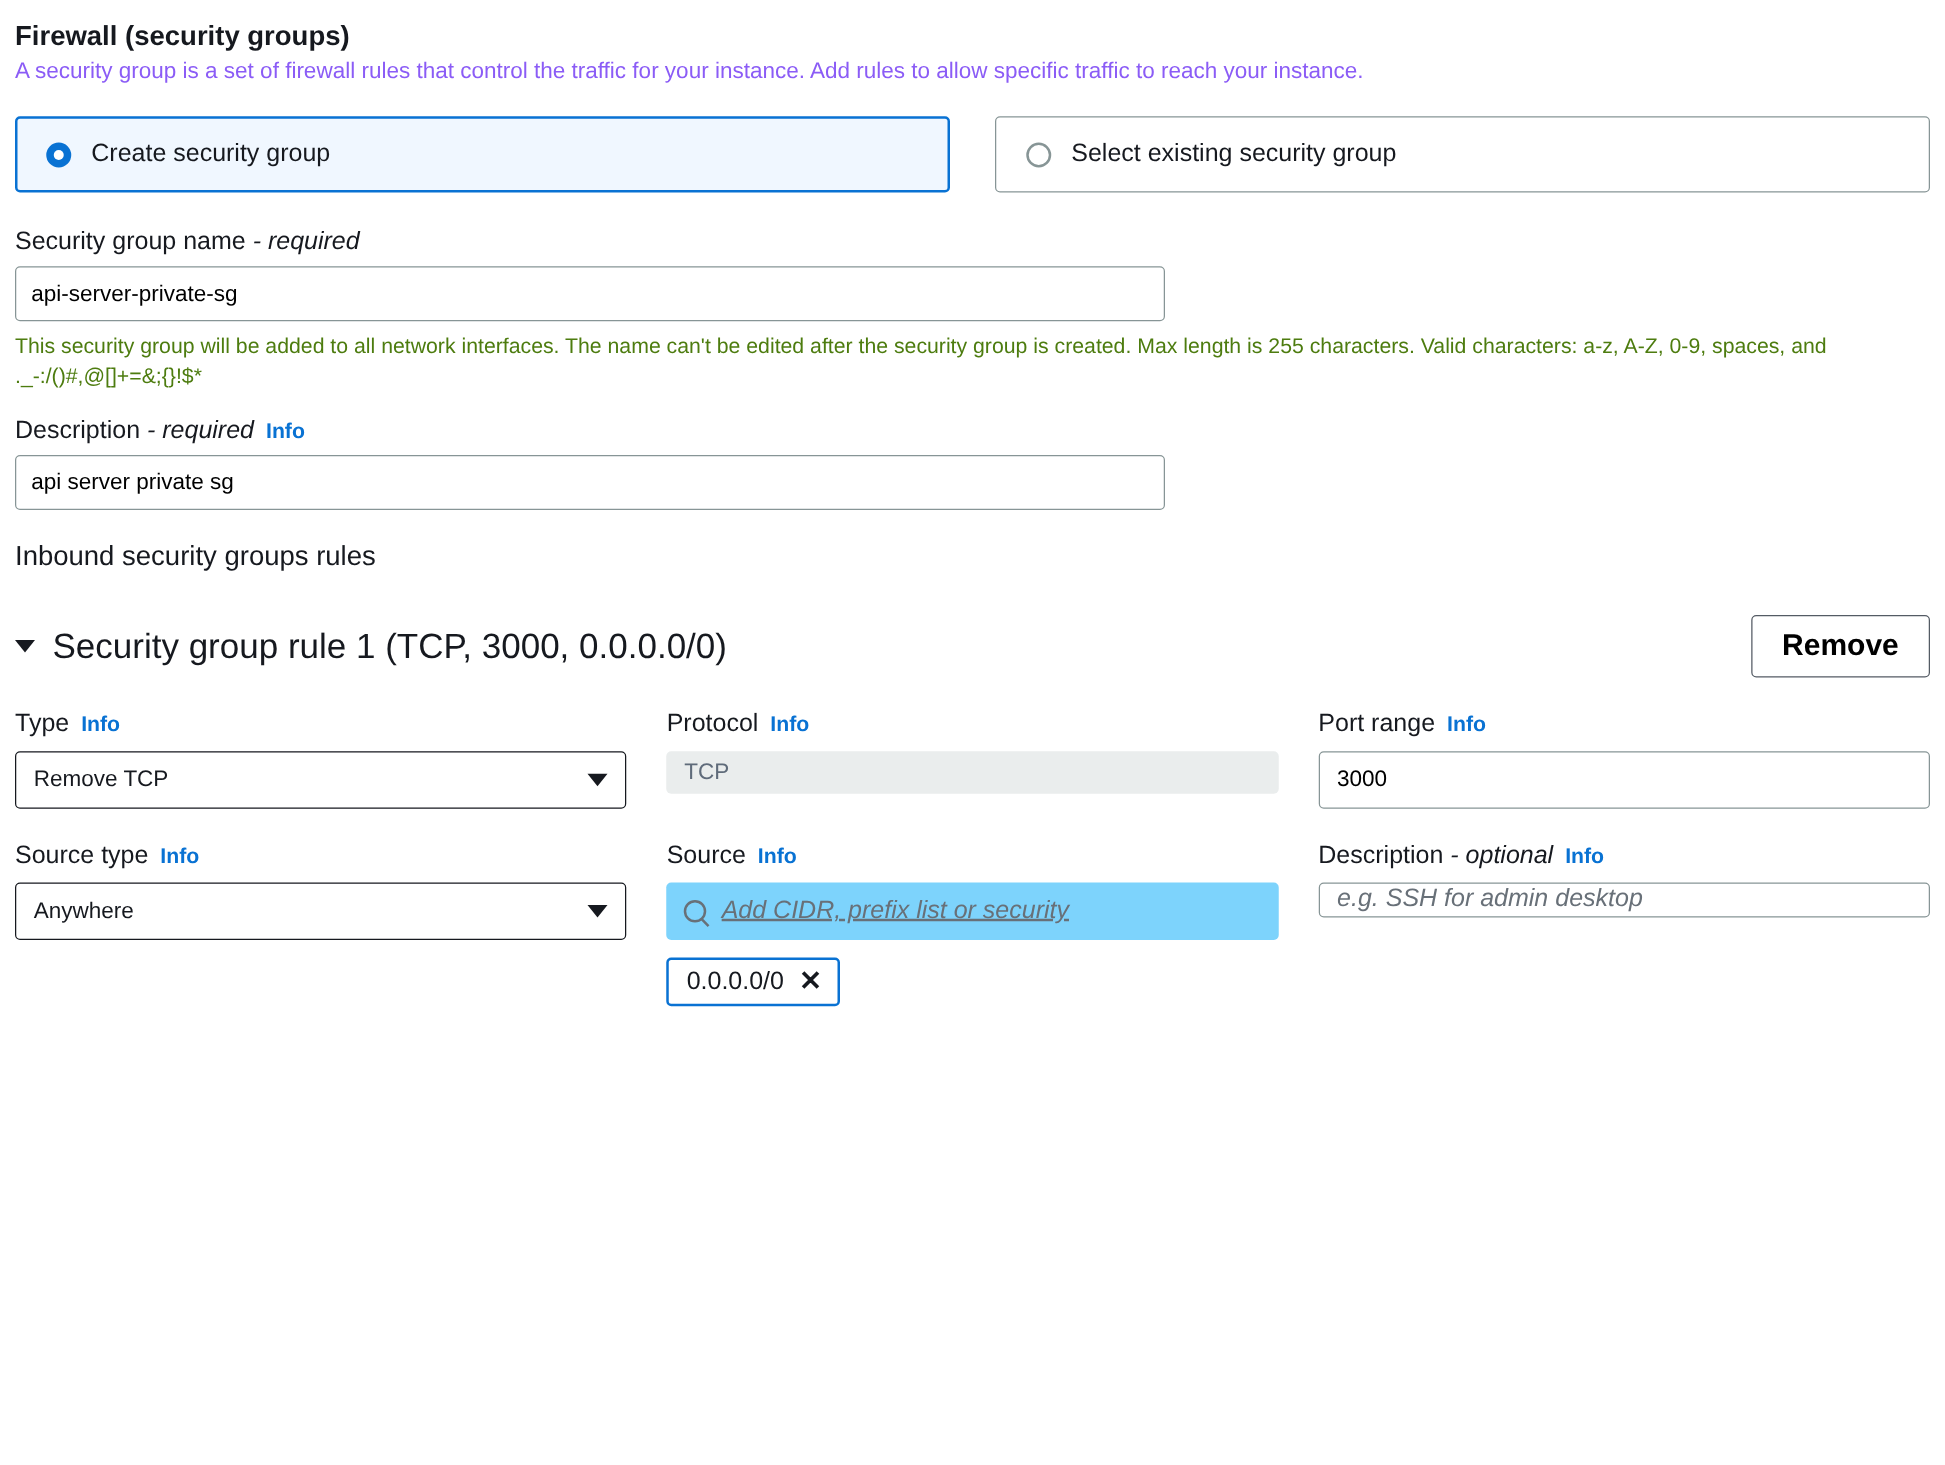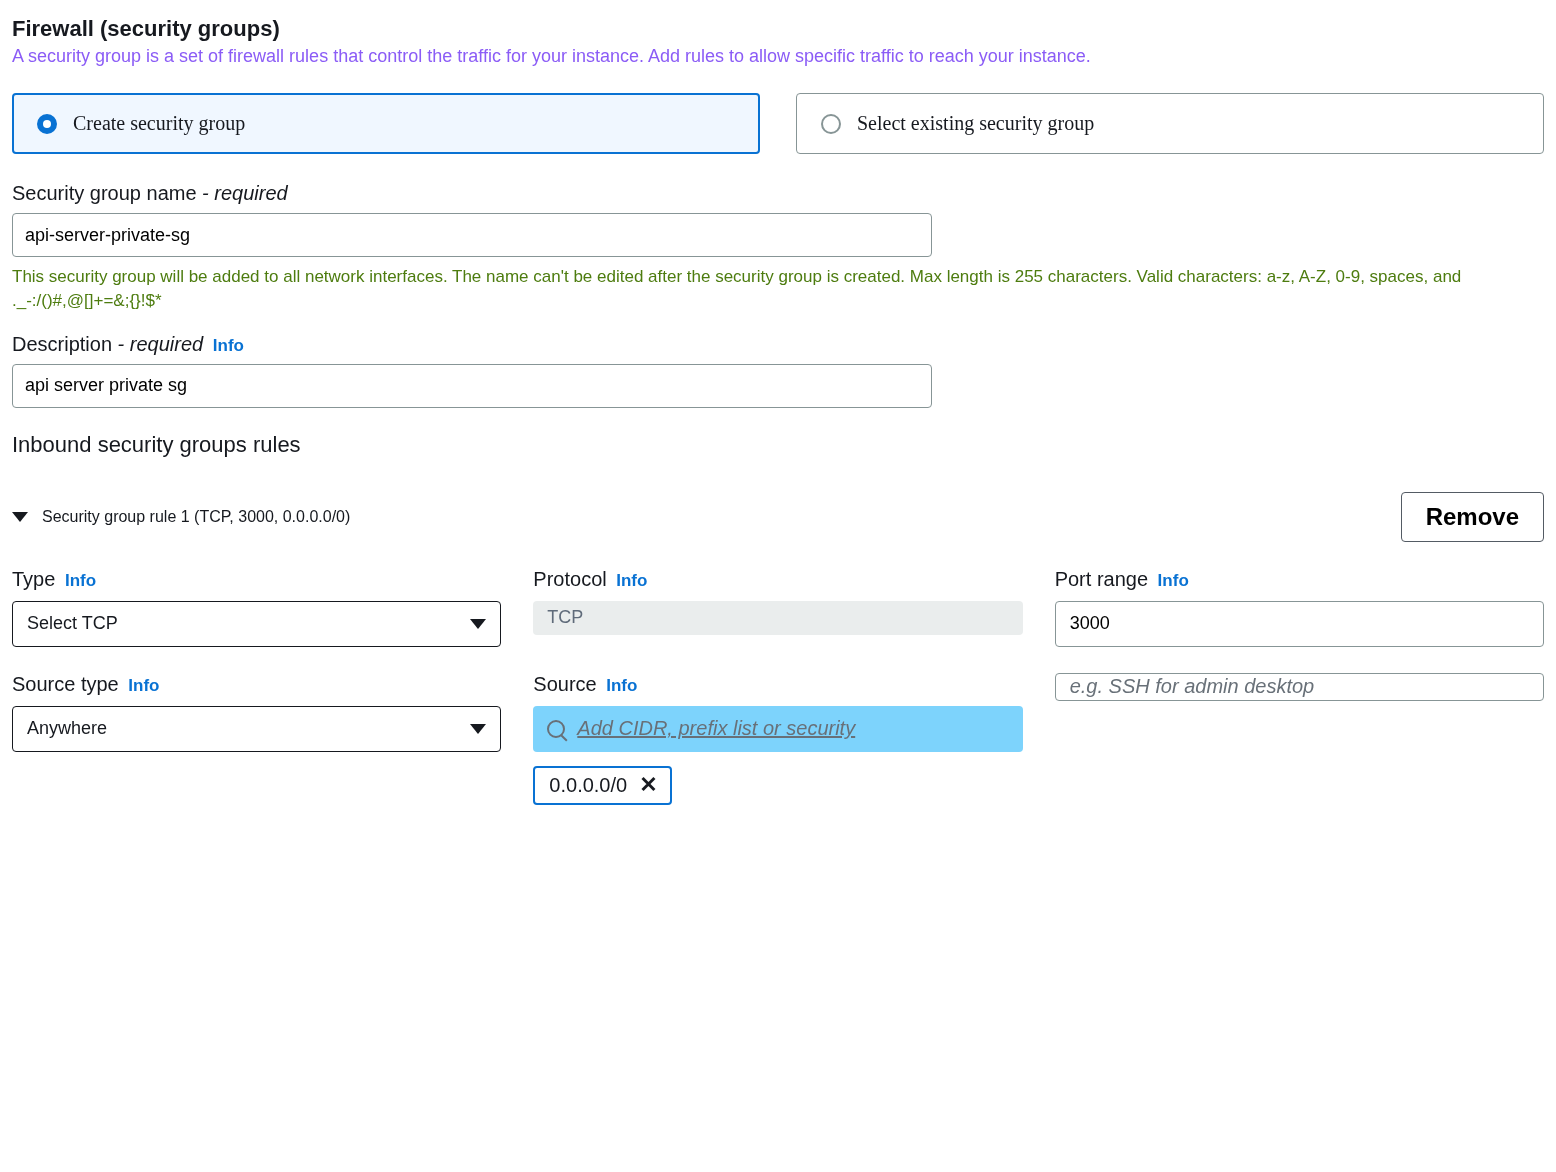--- a/index.html
+++ b/index.html
@@ -28,21 +28,20 @@
   }
   .radio-tile {
     flex: 1;
     border: 1px solid #879596;
     border-radius: 4px;
     padding: 18px 24px;
     display: flex;
     align-items: center;
     gap: 16px;
     cursor: pointer;
-    font-family: Liberation Serif, serif;
   }
   .radio-tile.selected {
     border: 2px solid #0972d3;
     background: #f0f7ff;
     padding: 17px 23px;
   }
   .radio-circle {
     width: 20px;
     height: 20px;
     border: 2px solid #879596;
@@ -116,21 +115,21 @@
     gap: 14px;
   }
   .caret {
     width: 0; height: 0;
     border-left: 8px solid transparent;
     border-right: 8px solid transparent;
     border-top: 10px solid #16191f;
     cursor: pointer;
   }
   .rule-title {
-    font-size: 16px;
+    font-size: 28px;
   }
   .remove-btn {
     border: 1px solid #545b64;
     background: #fff;
     border-radius: 4px;
     padding: 10px 24px;
     font-size: 24px;
     font-weight: 700;
     font-family: inherit;
     cursor: pointer;
@@ -290,21 +289,21 @@
   <button class="remove-btn">Remove</button>
 </div>
 
 <div class="cols3">
   <div>
     <div class="col-label">
       <span>Type</span>
       <span class="info-link">Info</span>
     </div>
     <div class="select">
-      <span>Select TCP</span>
+      <span>Remove TCP</span>
       <span class="sel-caret"></span>
     </div>
   </div>
   <div>
     <div class="col-label">
       <span>Protocol</span>
       <span class="info-link">Info</span>
     </div>
     <div class="disabled-box">TCP</div>
   </div>
@@ -336,15 +335,20 @@
     <div class="search-box">
       <span class="search-icon"></span>
       <span>Add CIDR, prefix list or security</span>
     </div>
     <div class="tag">
       <span>0.0.0.0/0</span>
       <span class="tag-x">✕</span>
     </div>
   </div>
   <div>
+    <div class="col-label">
+      <span>Description</span>
+      <span class="optional">- optional</span>
+      <span class="info-link">Info</span>
+    </div>
     <input class="desc-input" type="text" placeholder="e.g. SSH for admin desktop" style="">
   </div>
 </div>
 
 </body></html>

